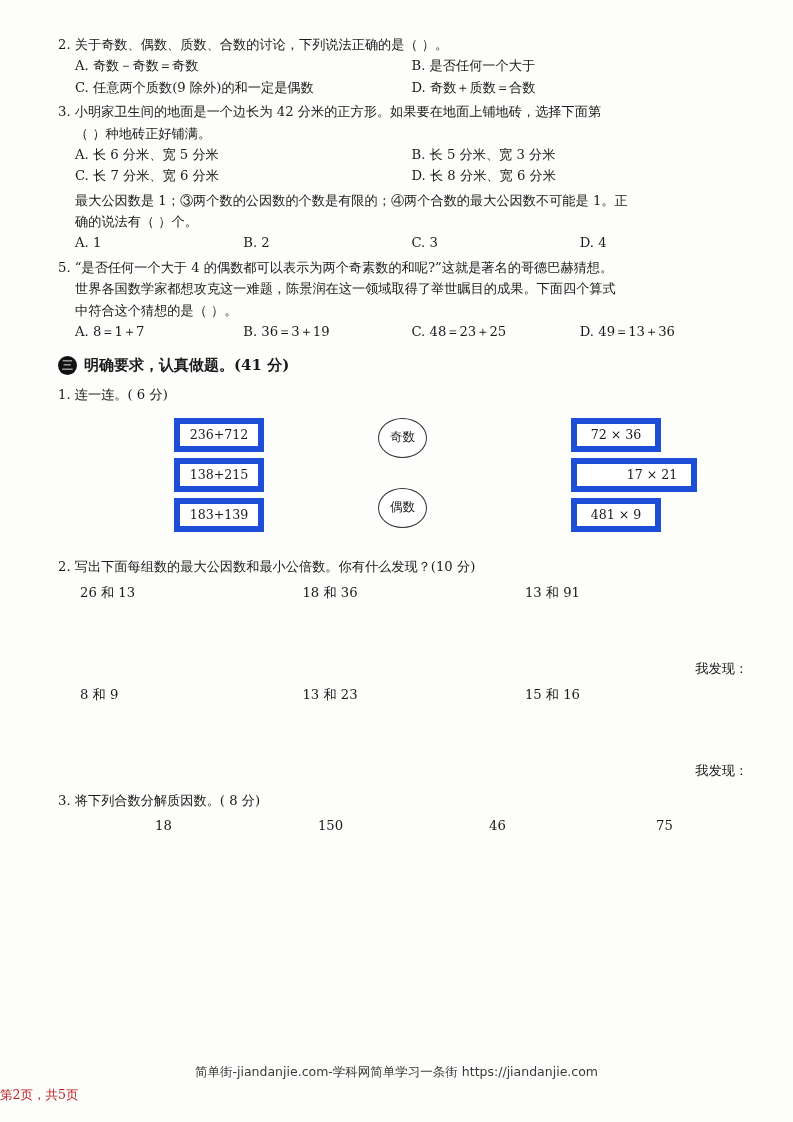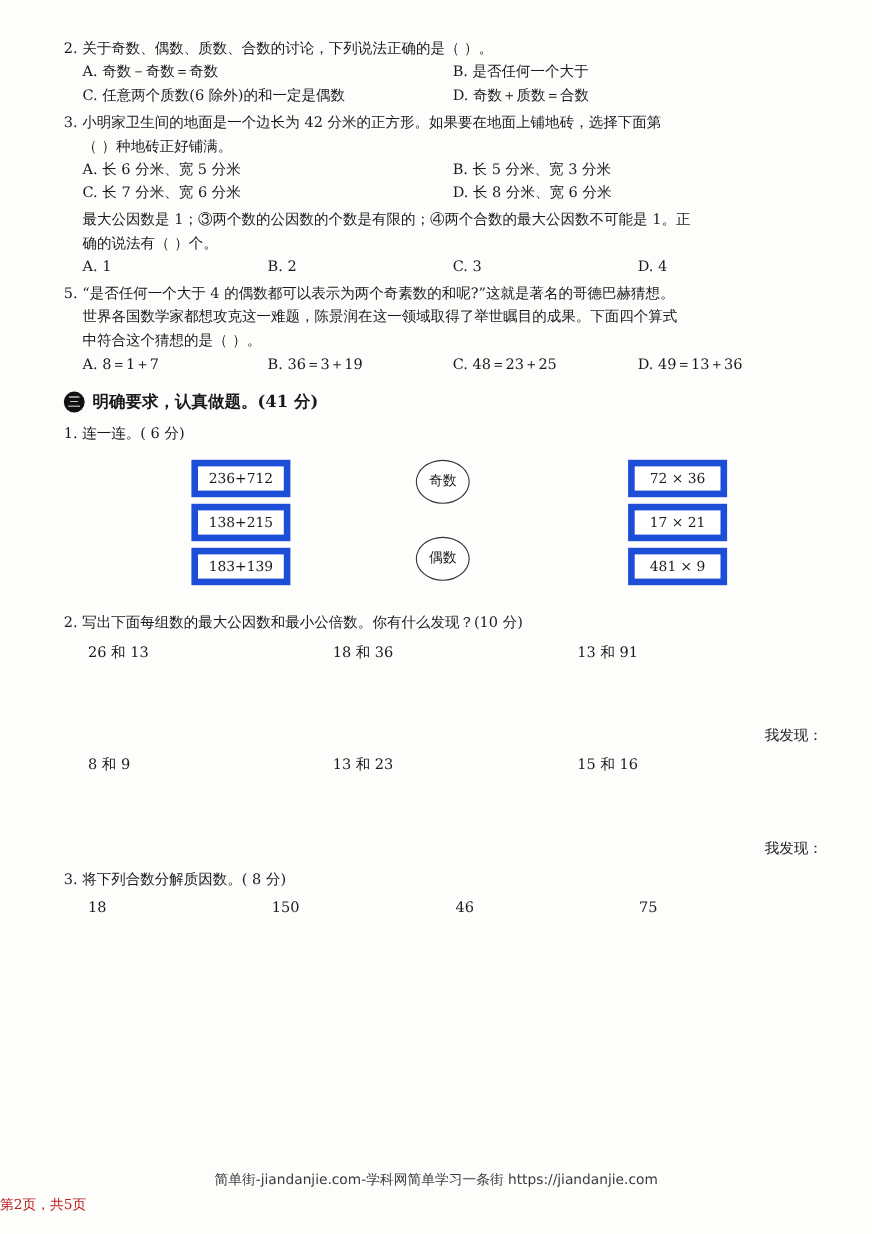--- a/index.html
+++ b/index.html
@@ -111,21 +111,21 @@
     margin-top: 7px;
     padding-left: 22px;
   }
   .three-col > span { width: 33.3%; }
   .four-col {
     display: flex;
     font-size: 13.2px;
     margin-top: 7px;
     padding-left: 22px;
   }
-  .four-col > span { width: 25%; }
+  .four-col > span { width: 25%; text-align: center; }
   .find-line {
     display: flex;
     align-items: flex-end;
     font-size: 13.2px;
     padding-left: 22px;
     margin-top: 58px;
     flex-direction: column;
   }
   .find-line .rule {
     flex: 1;
@@ -163,21 +163,21 @@
 <div class="page">
   <div class="content">
 
     <div class="q">
       <span class="qline">2. 关于奇数、偶数、质数、合数的讨论，下列说法正确的是（      ）。</span>
       <div class="opts two">
         <span>A. 奇数－奇数＝奇数</span>
         <span>B. 是否任何一个大于</span>
       </div>
       <div class="opts two">
-        <span>C. 任意两个质数(6 除外)的和一定是偶数</span>
+        <span>C. 任意两个质数(9 除外)的和一定是偶数</span>
         <span>D. 奇数＋质数＝合数</span>
       </div>
     </div>
 
     <div class="q">
       <span class="qline">3. 小明家卫生间的地面是一个边长为 42 分米的正方形。如果要在地面上铺地砖，选择下面第</span>
       <span class="qline indent">（      ）种地砖正好铺满。</span>
       <div class="opts two">
         <span>A. 长 6 分米、宽 5 分米</span>
         <span>B. 长 5 分米、宽 3 分米</span>
@@ -219,21 +219,21 @@
     <div class="sub-q">1. 连一连。( 6 分)</div>
     <div class="match-area">
       <div class="box" style="left:116px; top:6px;">236+712</div>
       <div class="box" style="left:116px; top:46px;">138+215</div>
       <div class="box" style="left:116px; top:86px;">183+139</div>
 
       <div class="oval" style="left:320px; top:6px;">奇数</div>
       <div class="oval" style="left:320px; top:76px;">偶数</div>
 
       <div class="box" style="left:513px; top:6px;">72 × 36</div>
-      <div class="box" style="left:513px; top:46px;">17 × 21</div>
+      <div class="box" style="left:513px; top:46px;padding-left:36px;">17 × 21</div>
       <div class="box" style="left:513px; top:86px;">481 × 9</div>
     </div>
 
     <div class="sub-q">2. 写出下面每组数的最大公因数和最小公倍数。你有什么发现？(10 分)</div>
     <div class="three-col">
       <span>26 和 13</span>
       <span>18 和 36</span>
       <span>13 和 91</span>
     </div>
     <div class="find-line">

